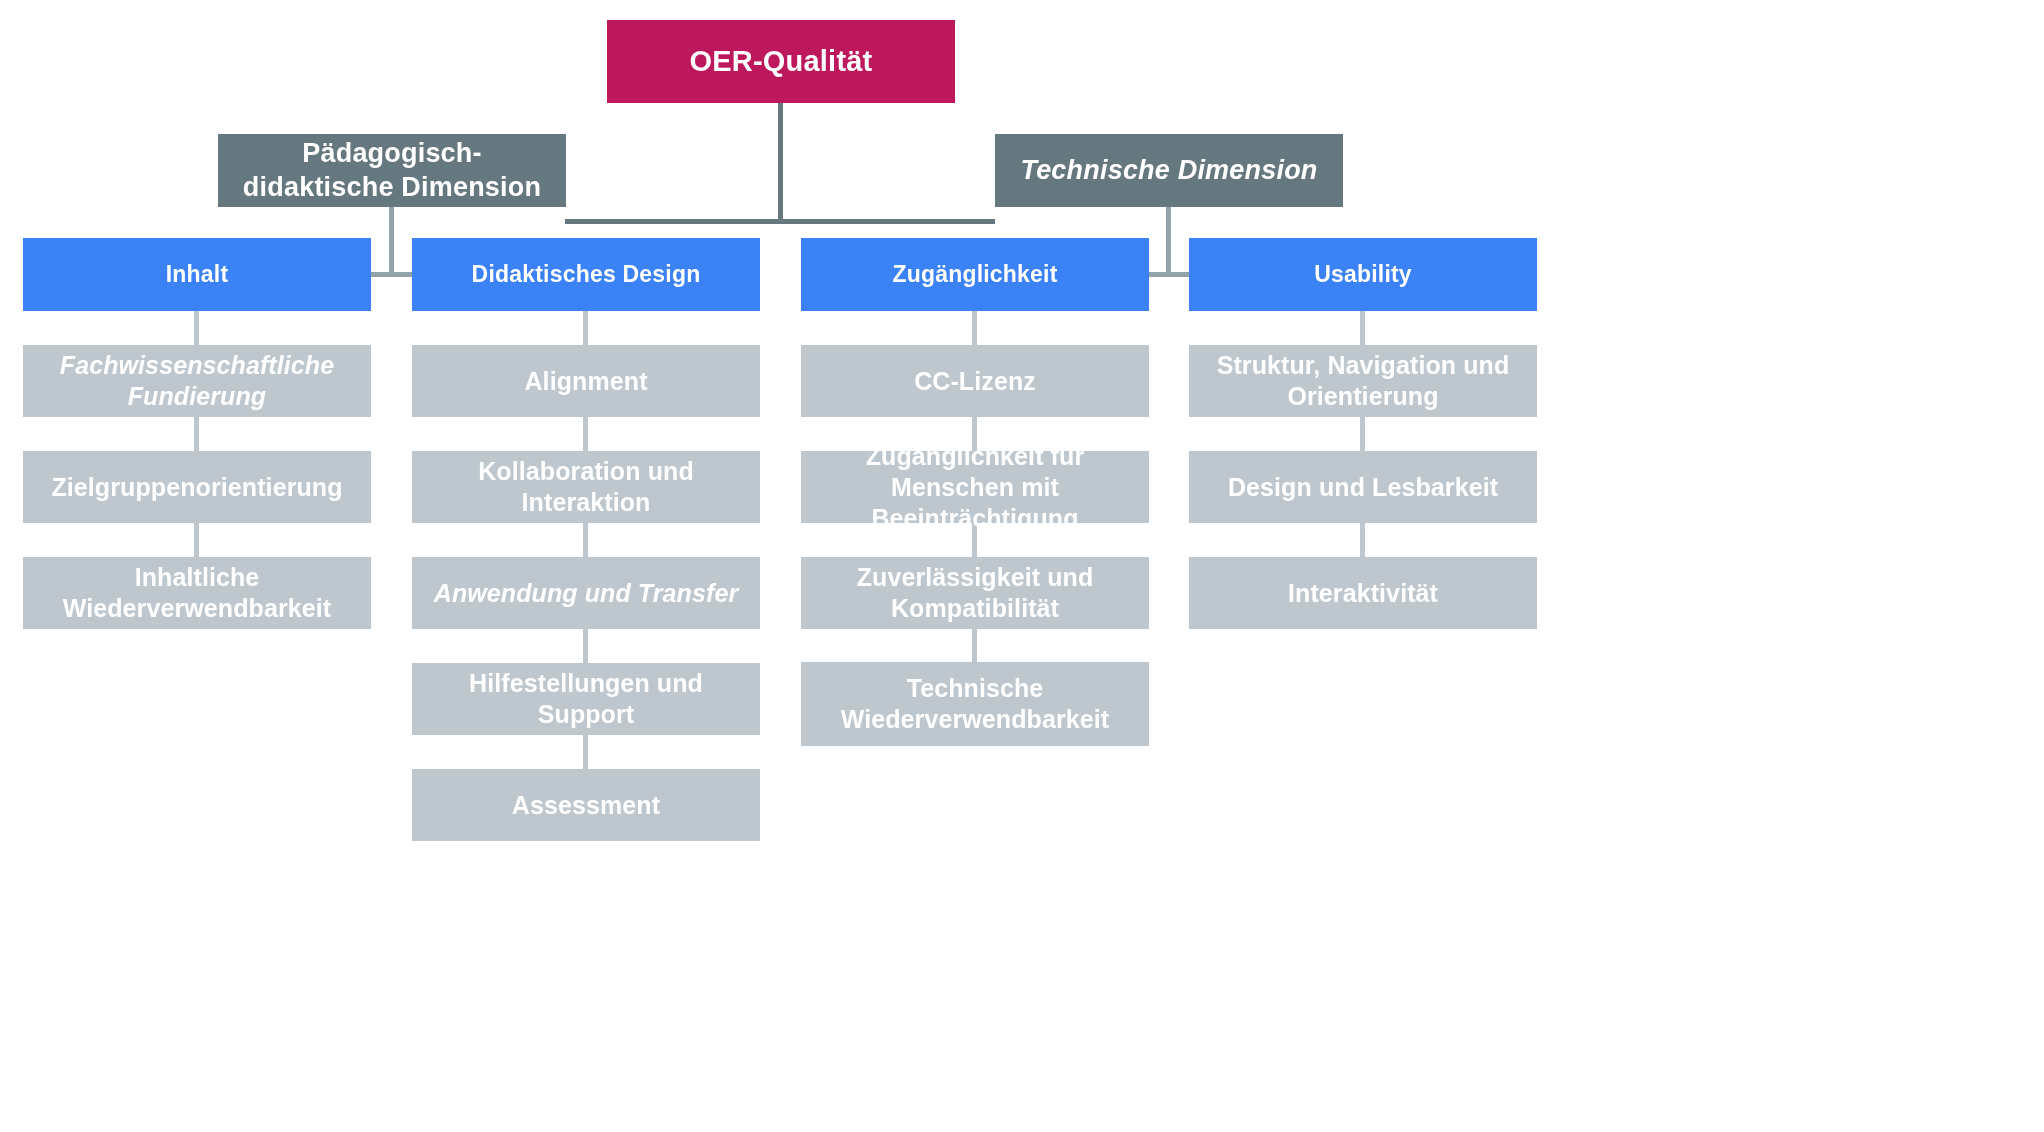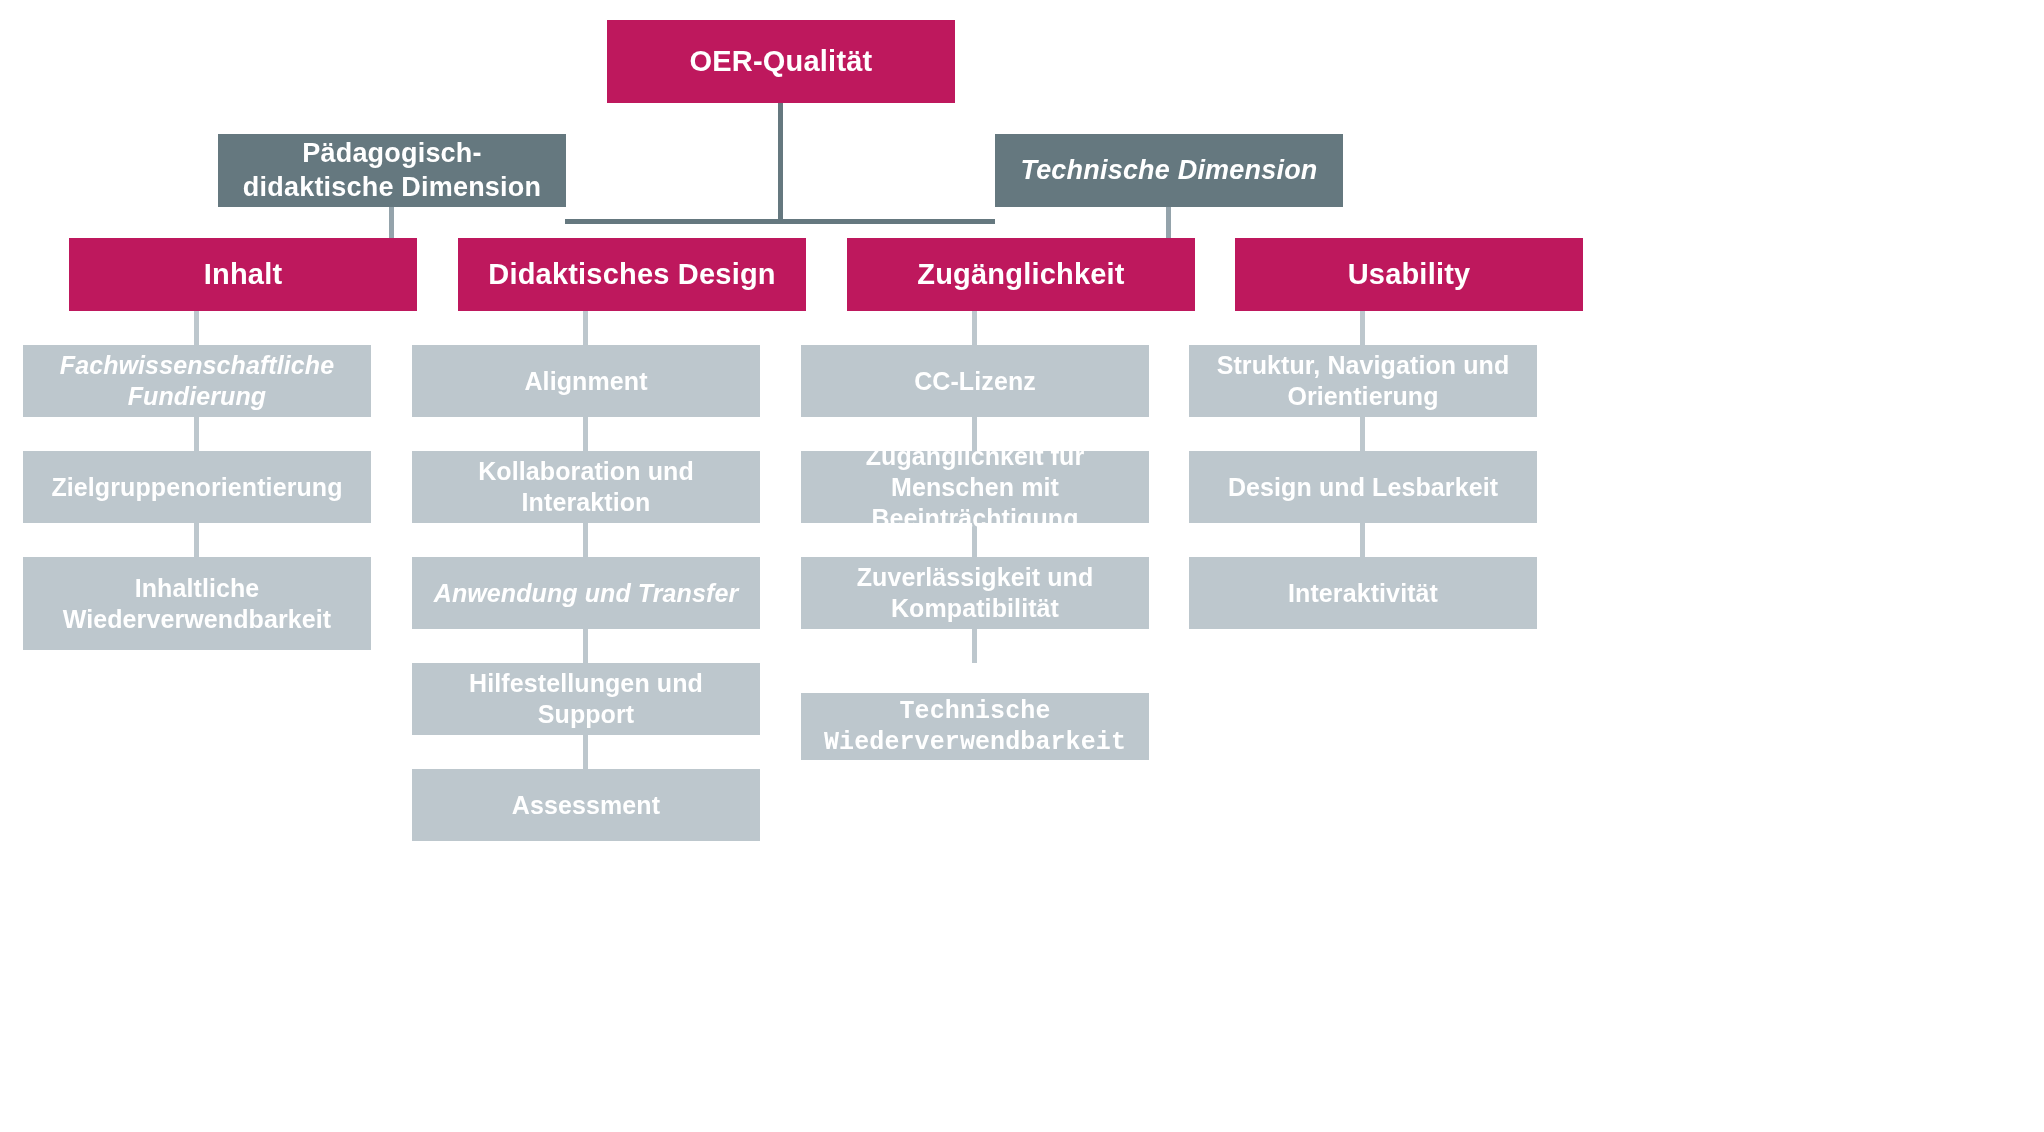--- a/index.html
+++ b/index.html
@@ -19,21 +19,21 @@
     justify-content:center;
     text-align:center;
     color:#ffffff;
     font-weight:bold;
     line-height:1.24;
     padding:4px 10px;
     z-index:2;
   }
   .lvl1{ background:#be185d; font-size:29px; letter-spacing:.2px;}
   .lvl2{ background:#65787f; font-size:27px; letter-spacing:.2px;}
-  .lvl3{ background:#be185d; font-size:29px; letter-spacing:.2px;margin-left:46px;}
+  .lvl3{ background:#3b82f6; font-size:23px; letter-spacing:.2px;}
   .lvl4{ background:#bdc7cd; font-size:25px; letter-spacing:.1px;}
 
   .conn{position:absolute;z-index:1;}
   .conn.dark{background:#65787f;}
   .conn.mid{background:#94a3ab;}
   .conn.light{background:#bdc7cd;}
 </style>
 </head>
 <body>
 
@@ -77,30 +77,30 @@
   <div class="node lvl3" style="left:23px;top:238px;width:348px;height:73px;">Inhalt</div>
 
   <div class="node lvl3" style="left:412px;top:238px;width:348px;height:73px;">Didaktisches Design</div>
 
   <div class="node lvl3" style="left:801px;top:238px;width:348px;height:73px;">Zugänglichkeit</div>
 
   <div class="node lvl3" style="left:1189px;top:238px;width:348px;height:73px;">Usability</div>
 
   <div class="node lvl4" style="left:23px;top:345px;width:348px;height:72px;font-style:italic;">Fachwissenschaftliche Fundierung</div>
   <div class="node lvl4" style="left:23px;top:451px;width:348px;height:72px;">Zielgruppenorientierung</div>
-  <div class="node lvl4" style="left:23px;top:557px;width:348px;height:93px;">Inhaltliche Wiederverwendbarkeit</div>
+  <div class="node lvl4" style="left:23px;top:557px;width:348px;height:72px;">Inhaltliche Wiederverwendbarkeit</div>
 
   <div class="node lvl4" style="left:412px;top:345px;width:348px;height:72px;">Alignment</div>
   <div class="node lvl4" style="left:412px;top:451px;width:348px;height:72px;">Kollaboration und Interaktion</div>
   <div class="node lvl4" style="left:412px;top:557px;width:348px;height:72px;font-style:italic;">Anwendung und Transfer</div>
   <div class="node lvl4" style="left:412px;top:663px;width:348px;height:72px;">Hilfestellungen und Support</div>
   <div class="node lvl4" style="left:412px;top:769px;width:348px;height:72px;">Assessment</div>
 
   <div class="node lvl4" style="left:801px;top:345px;width:348px;height:72px;">CC-Lizenz</div>
   <div class="node lvl4" style="left:801px;top:451px;width:348px;height:72px;">Zugänglichkeit für Menschen mit Beeinträchtigung</div>
   <div class="node lvl4" style="left:801px;top:557px;width:348px;height:72px;">Zuverlässigkeit und Kompatibilität</div>
-  <div class="node lvl4" style="left:801px;top:693px;width:348px;height:67px;font-family:Liberation Mono, monospace;">Technische Wiederverwendbarkeit</div>
+  <div class="node lvl4" style="left:801px;top:662px;width:348px;height:84px;">Technische Wiederverwendbarkeit</div>
 
   <div class="node lvl4" style="left:1189px;top:345px;width:348px;height:72px;">Struktur, Navigation und Orientierung</div>
   <div class="node lvl4" style="left:1189px;top:451px;width:348px;height:72px;">Design und Lesbarkeit</div>
   <div class="node lvl4" style="left:1189px;top:557px;width:348px;height:72px;">Interaktivität</div>
 
 </div>
 
 </body></html>

